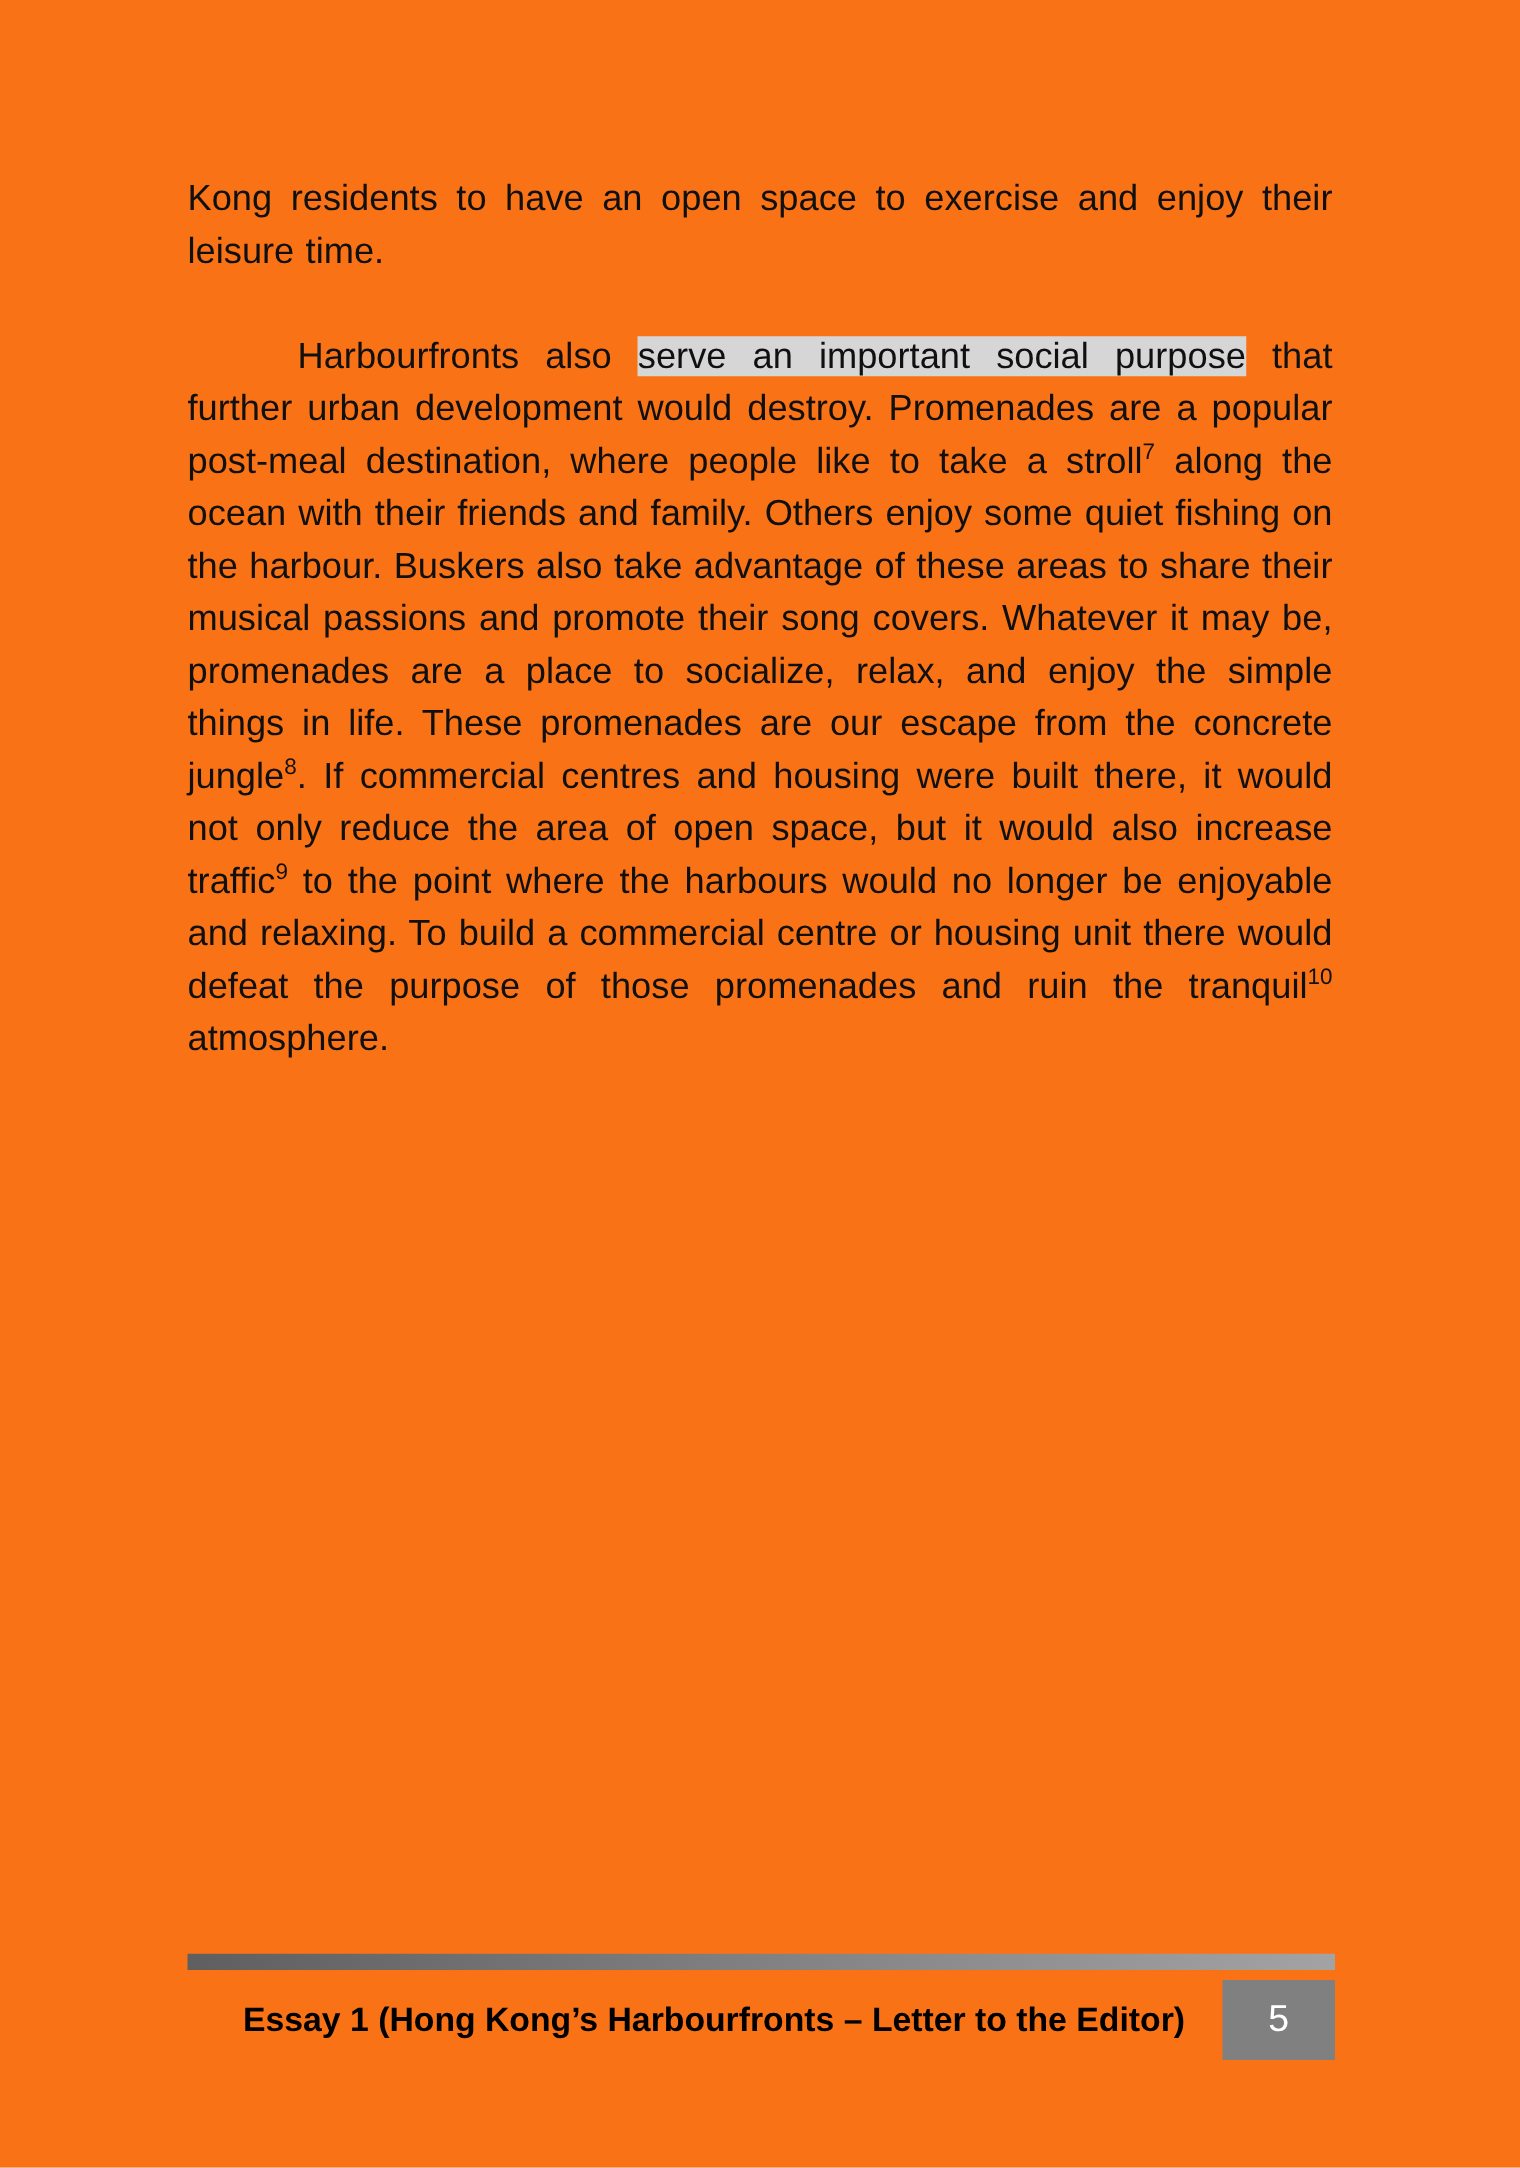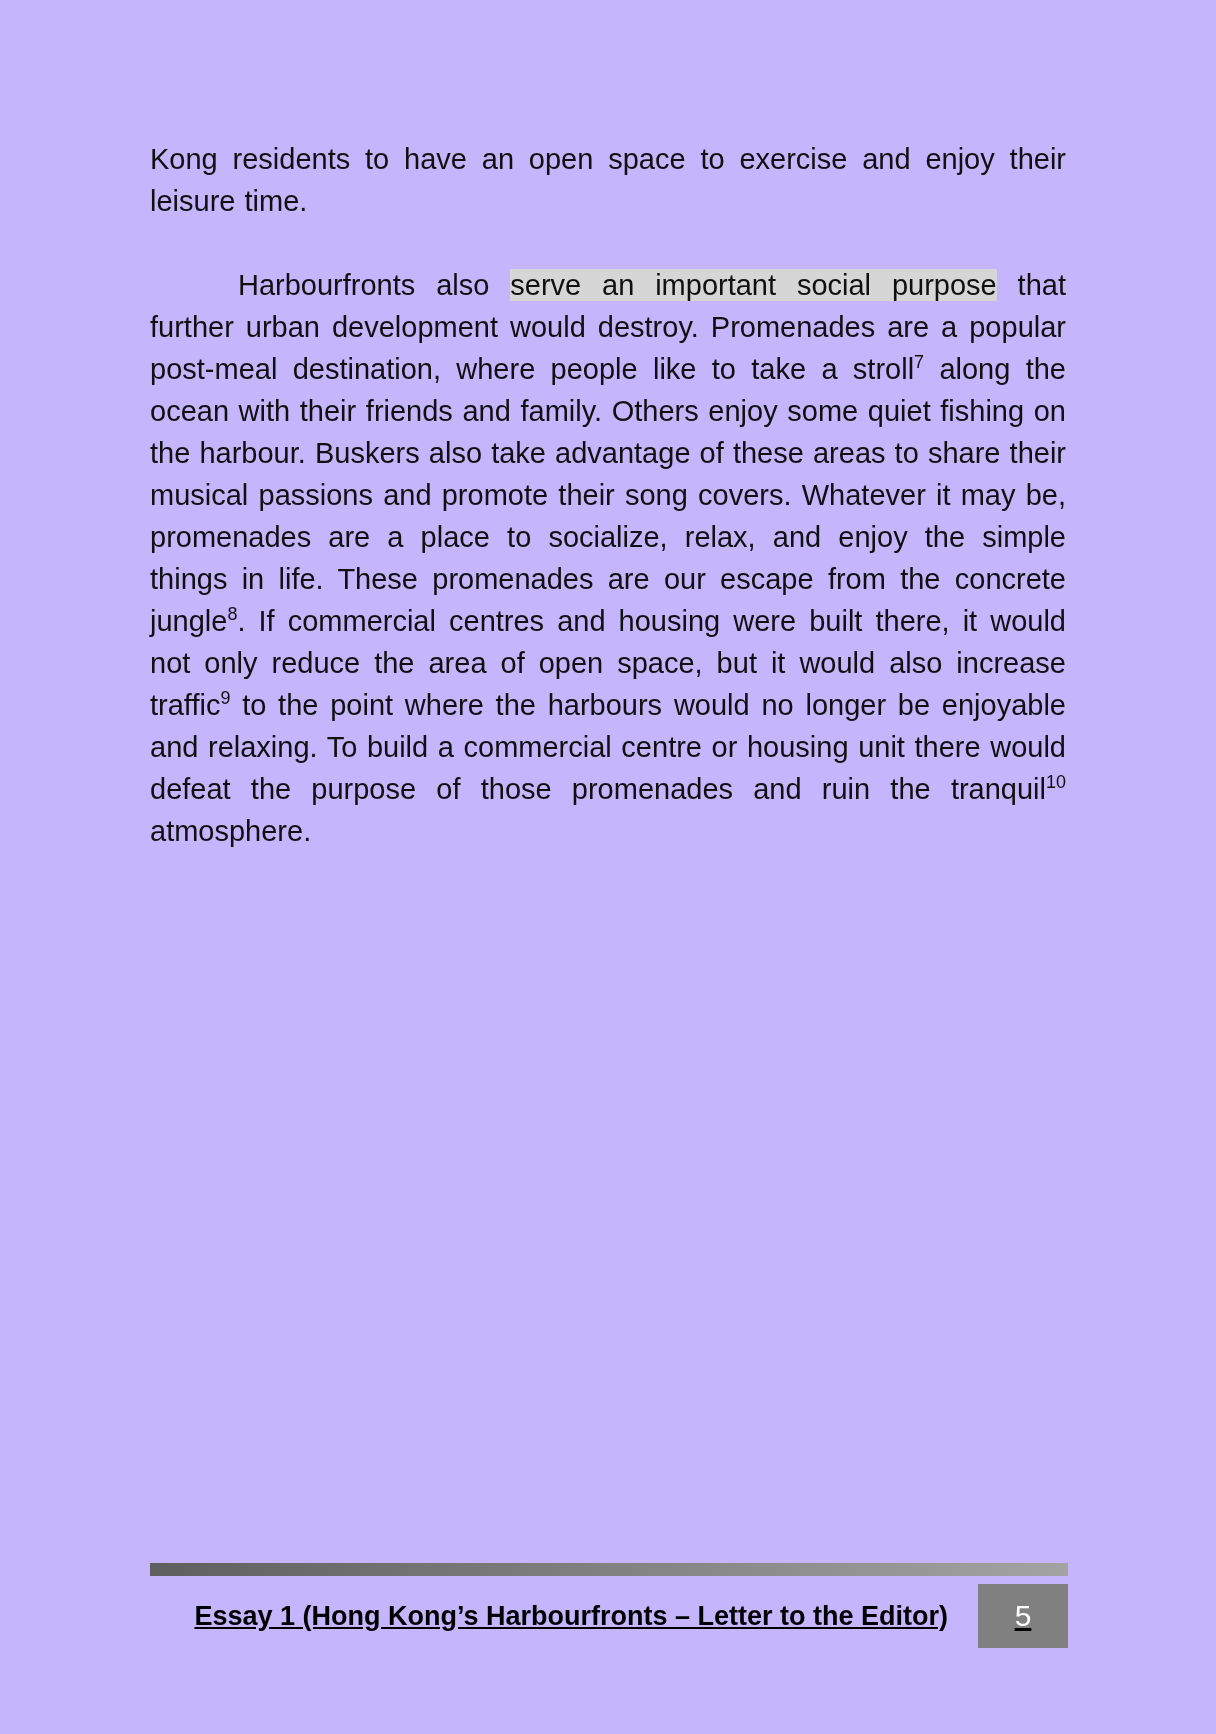--- a/index.html
+++ b/index.html
@@ -6,21 +6,21 @@
     margin: 0;
     padding: 0;
     background: #e8e8e8;
     font-family: "Liberation Sans", sans-serif;
   }
   .page {
     position: relative;
     width: 1216px;
     height: 1734px;
     margin: 0 auto;
-    background: #c4b5fd;
+    background: #f97316;
     overflow: hidden;
   }
   .content {
     position: absolute;
     left: 150px;
     top: 138px;
     width: 916px;
   }
   .para {
     font-size: 29px;
@@ -50,21 +50,20 @@
     background: linear-gradient(to right, #5f5f5f, #a3a3a3);
   }
   .footer-row {
     position: absolute;
     left: 150px;
     top: 1584px;
     width: 918px;
     display: flex;
     align-items: center;
     justify-content: flex-end;
-    text-decoration: underline;
   }
   .footer-text {
     font-weight: bold;
     font-size: 27px;
     color: #000000;
     margin-right: 30px;
     white-space: nowrap;
   }
   .page-box {
     width: 90px;

